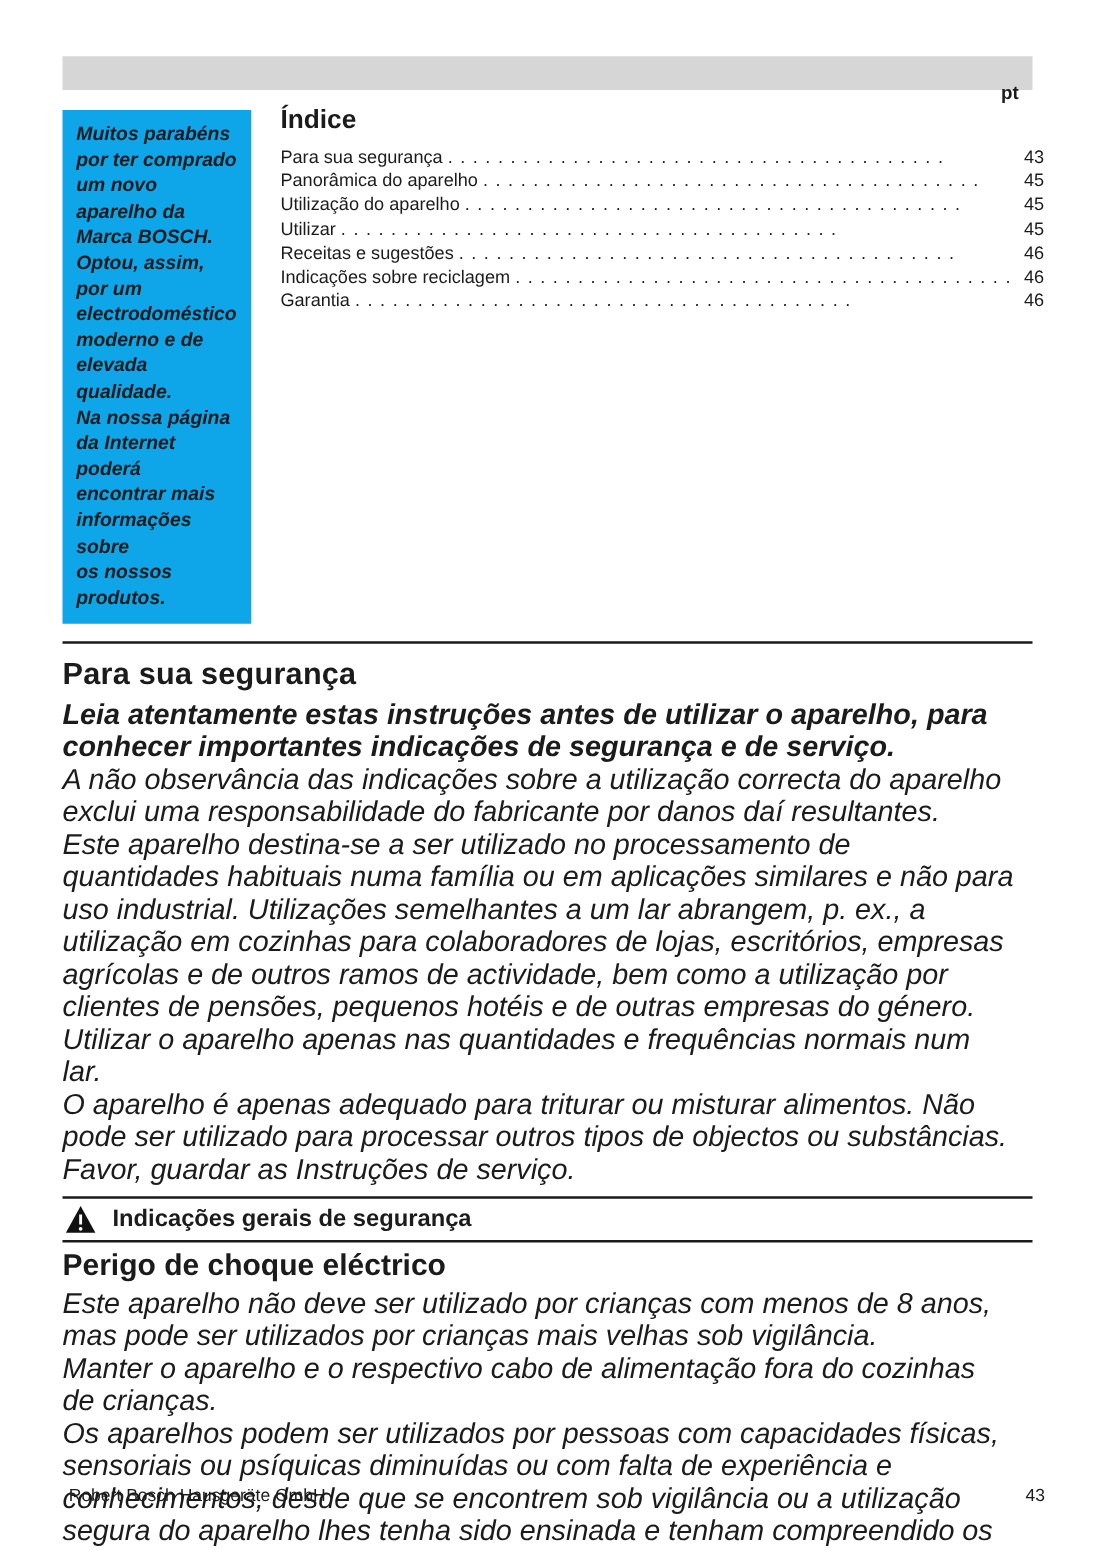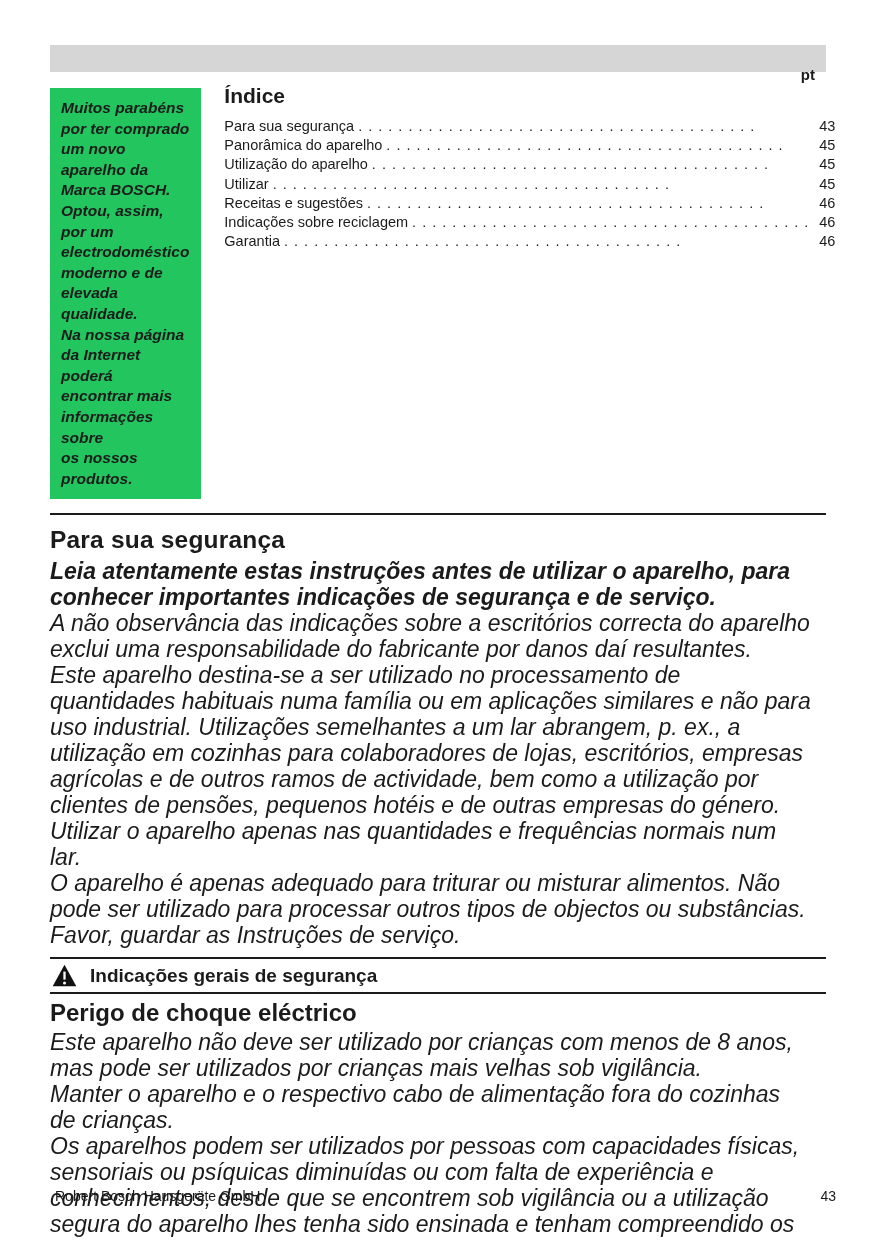--- a/index.html
+++ b/index.html
@@ -12,21 +12,21 @@
     position: relative;
     overflow: hidden;
   }
   .content { position: absolute; left: 50px; top: 45px; width: 776px; }
 
   .topbar { height: 27px; background: #d6d6d6; position: relative; }
   .lang { position: absolute; right: 11px; top: 16px; line-height: 27px; font-weight: 700; font-size: 15px; }
 
   .cols { display: flex; margin-top: 16px; }
   .intro-box {
-    width: 376px; background: #22c55e;
+    width: 376px; background: #0ea5e9;
     padding: 10px 12px 10px 11px;
     font-style: italic; font-weight: 700;
     font-size: 15.5px; line-height: 20.6px;
     white-space: pre-line;
   }
   .toc { flex: 1; padding-left: 23px; }
   .toc-title { font-size: 21px; font-weight: 700; margin: -4px 0 9px 0; }
   .toc-row { display: flex; align-items: baseline; font-size: 14.5px; line-height: 19.2px; }
   .toc-label { white-space: nowrap; }
   .toc-dots { flex: 1; overflow: hidden; white-space: nowrap; padding: 0 4px; letter-spacing: 1px; }
@@ -113,21 +113,21 @@
       </div>
     </div>
   </div>
 
   <hr class="rule">
 
   <h1 class="sec">Para sua segurança</h1>
 
   <div class="body-text">
     <p class="body-p lead">Leia atentamente estas instruções antes de utilizar o aparelho, para conhecer importantes indicações de segurança e de serviço.</p>
-    <p class="body-p">A não observância das indicações sobre a escritórios correcta do aparelho exclui uma responsabilidade do fabricante por danos daí resultantes.</p>
+    <p class="body-p">A não observância das indicações sobre a utilização correcta do aparelho exclui uma responsabilidade do fabricante por danos daí resultantes.</p>
     <p class="body-p">Este aparelho destina-se a ser utilizado no processamento de quantidades habituais numa família ou em aplicações similares e não para uso industrial. Utilizações semelhantes a um lar abrangem, p. ex., a utilização em cozinhas para colaboradores de lojas, escritórios, empresas agrícolas e de outros ramos de actividade, bem como a utilização por clientes de pensões, pequenos hotéis e de outras empresas do género.</p>
     <p class="body-p">Utilizar o aparelho apenas nas quantidades e frequências normais num lar.</p>
     <p class="body-p">O aparelho é apenas adequado para triturar ou misturar alimentos. Não pode ser utilizado para processar outros tipos de objectos ou substâncias.</p>
     <p class="body-p">Favor, guardar as Instruções de serviço.</p>
   </div>
 
   <div class="warn-band">
     <div class="warn-head">
       <span class="warn-icon">
         <svg width="25" height="23" viewBox="0 0 25 23" aria-hidden="true">

